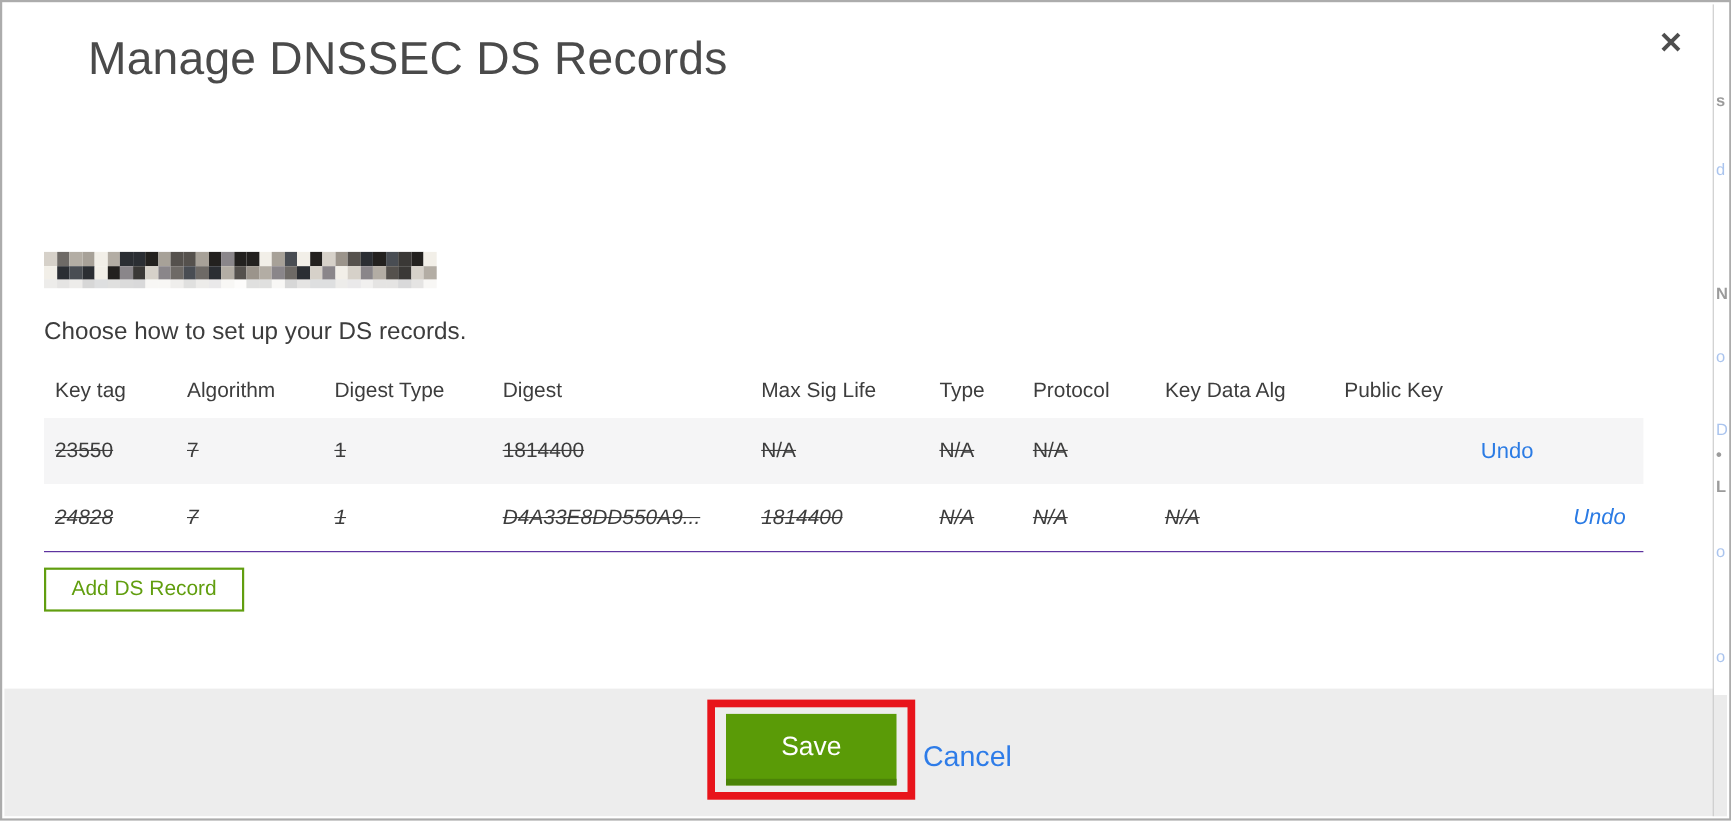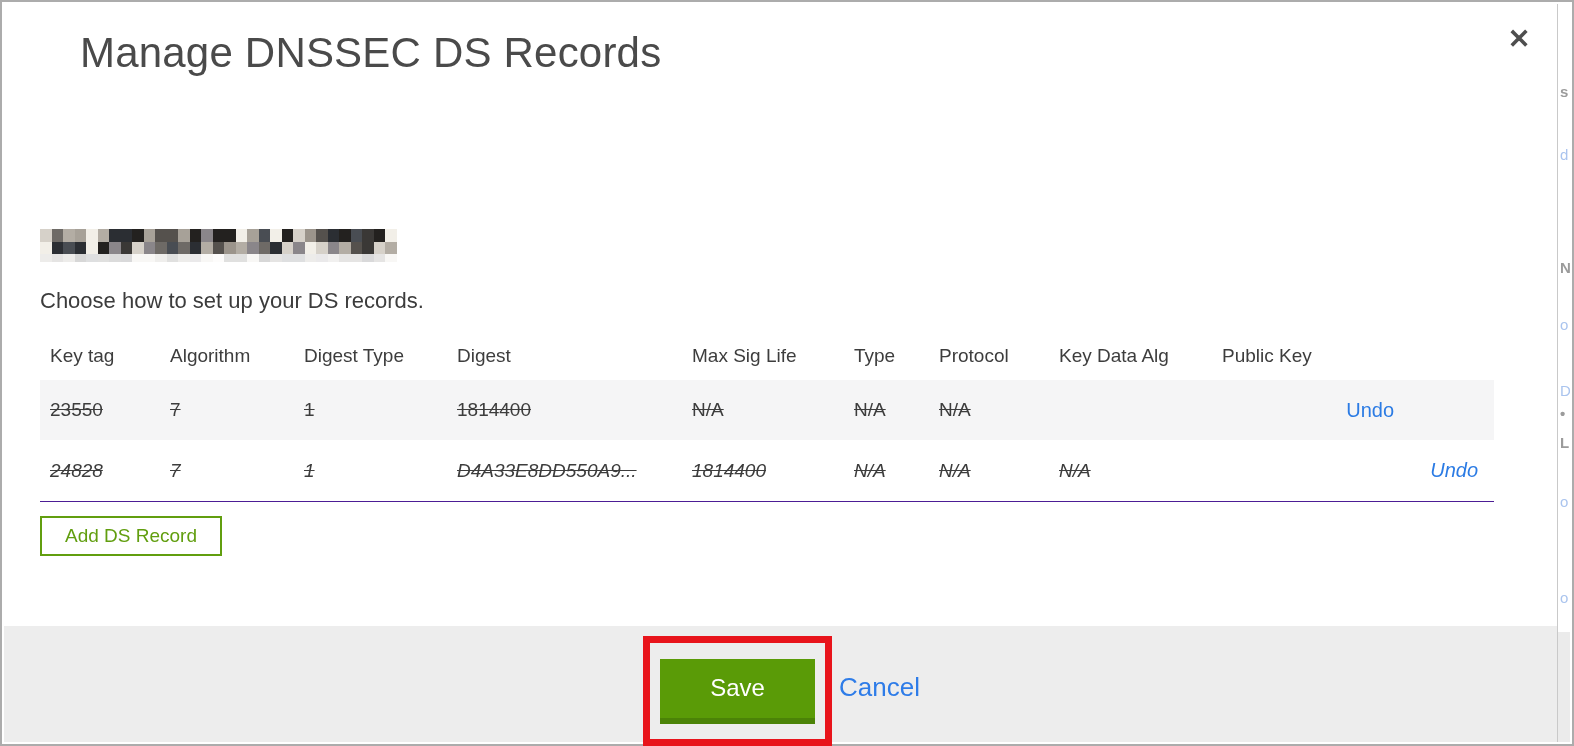--- a/index.html
+++ b/index.html
@@ -32,21 +32,21 @@
   .row.last { height:62px; border-bottom:1px solid #4c1d95;font-style:italic; }
   .struck { text-decoration:line-through;text-align:right; }
   .undo-cell { text-align:right; padding-right:16px; }
   .link { color:#2b7be4; cursor:pointer; text-decoration:none; font-size:20px; }
 
   .add-ds-btn { position:absolute; left:38px; top:514px; height:40px; padding:0 23px;
                 background:#fff; border:2px solid #619e0f; color:#619e0f;
                 font-size:19px; font-family:"Liberation Sans", sans-serif; cursor:pointer; }
 
   .footer { position:absolute; left:2px; right:2px; top:624px; bottom:2px; background:#ededed; }
-  .annotation-box { position:absolute; left:639px; top:10px; width:189px; height:110px;
+  .annotation-box { position:absolute; left:639px; top:10px; width:189px; height:91px;
                     border:7px solid #e8141b;
                     display:flex; align-items:center; justify-content:center; }
   .save-btn { width:155px; height:65px; background:#5a9b07; border:none;
               border-bottom:6px solid #4b8307; color:#fff; font-size:24px;
               font-family:"Liberation Sans", sans-serif; cursor:pointer; }
   .cancel-link { position:absolute; left:835px; top:46px; font-size:26px;
                  color:#2e7ce8; cursor:pointer; }
 
   .bg-sliver { position:absolute; top:2px; right:2px; bottom:2px; width:13px;
                border-left:1px solid #c9c9c9;

